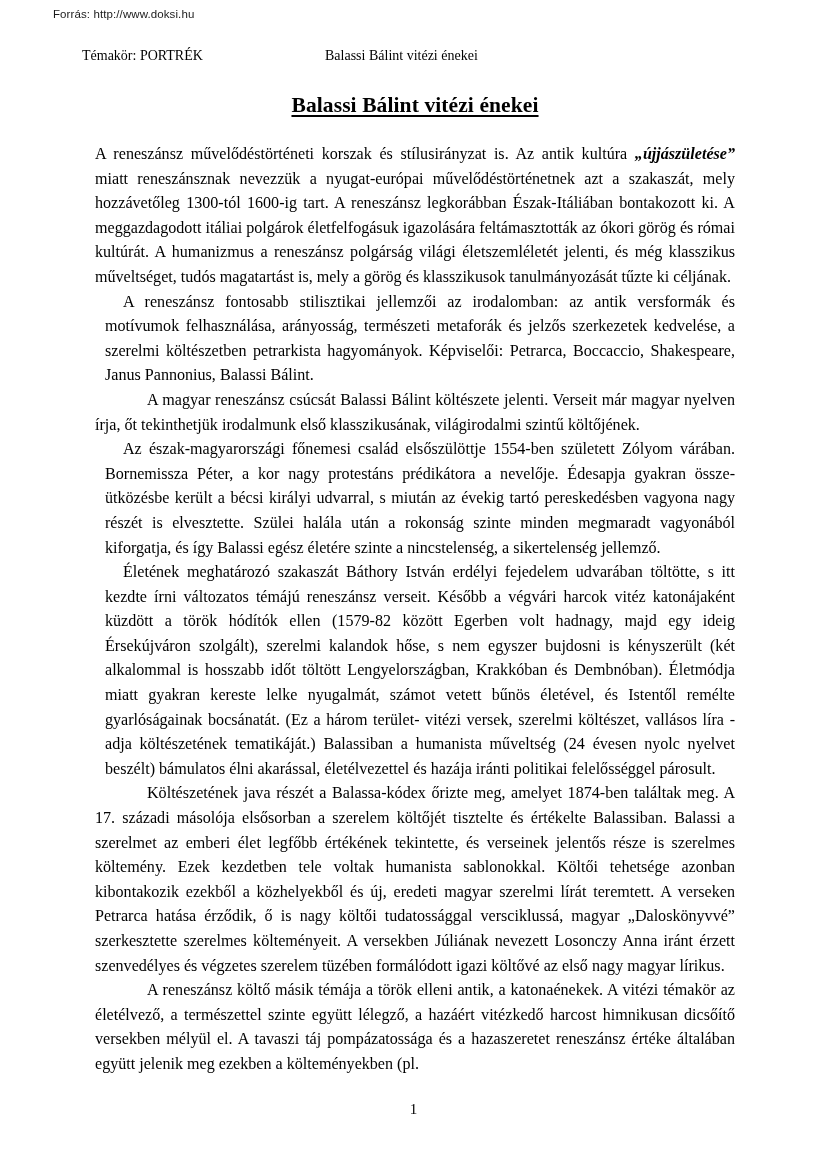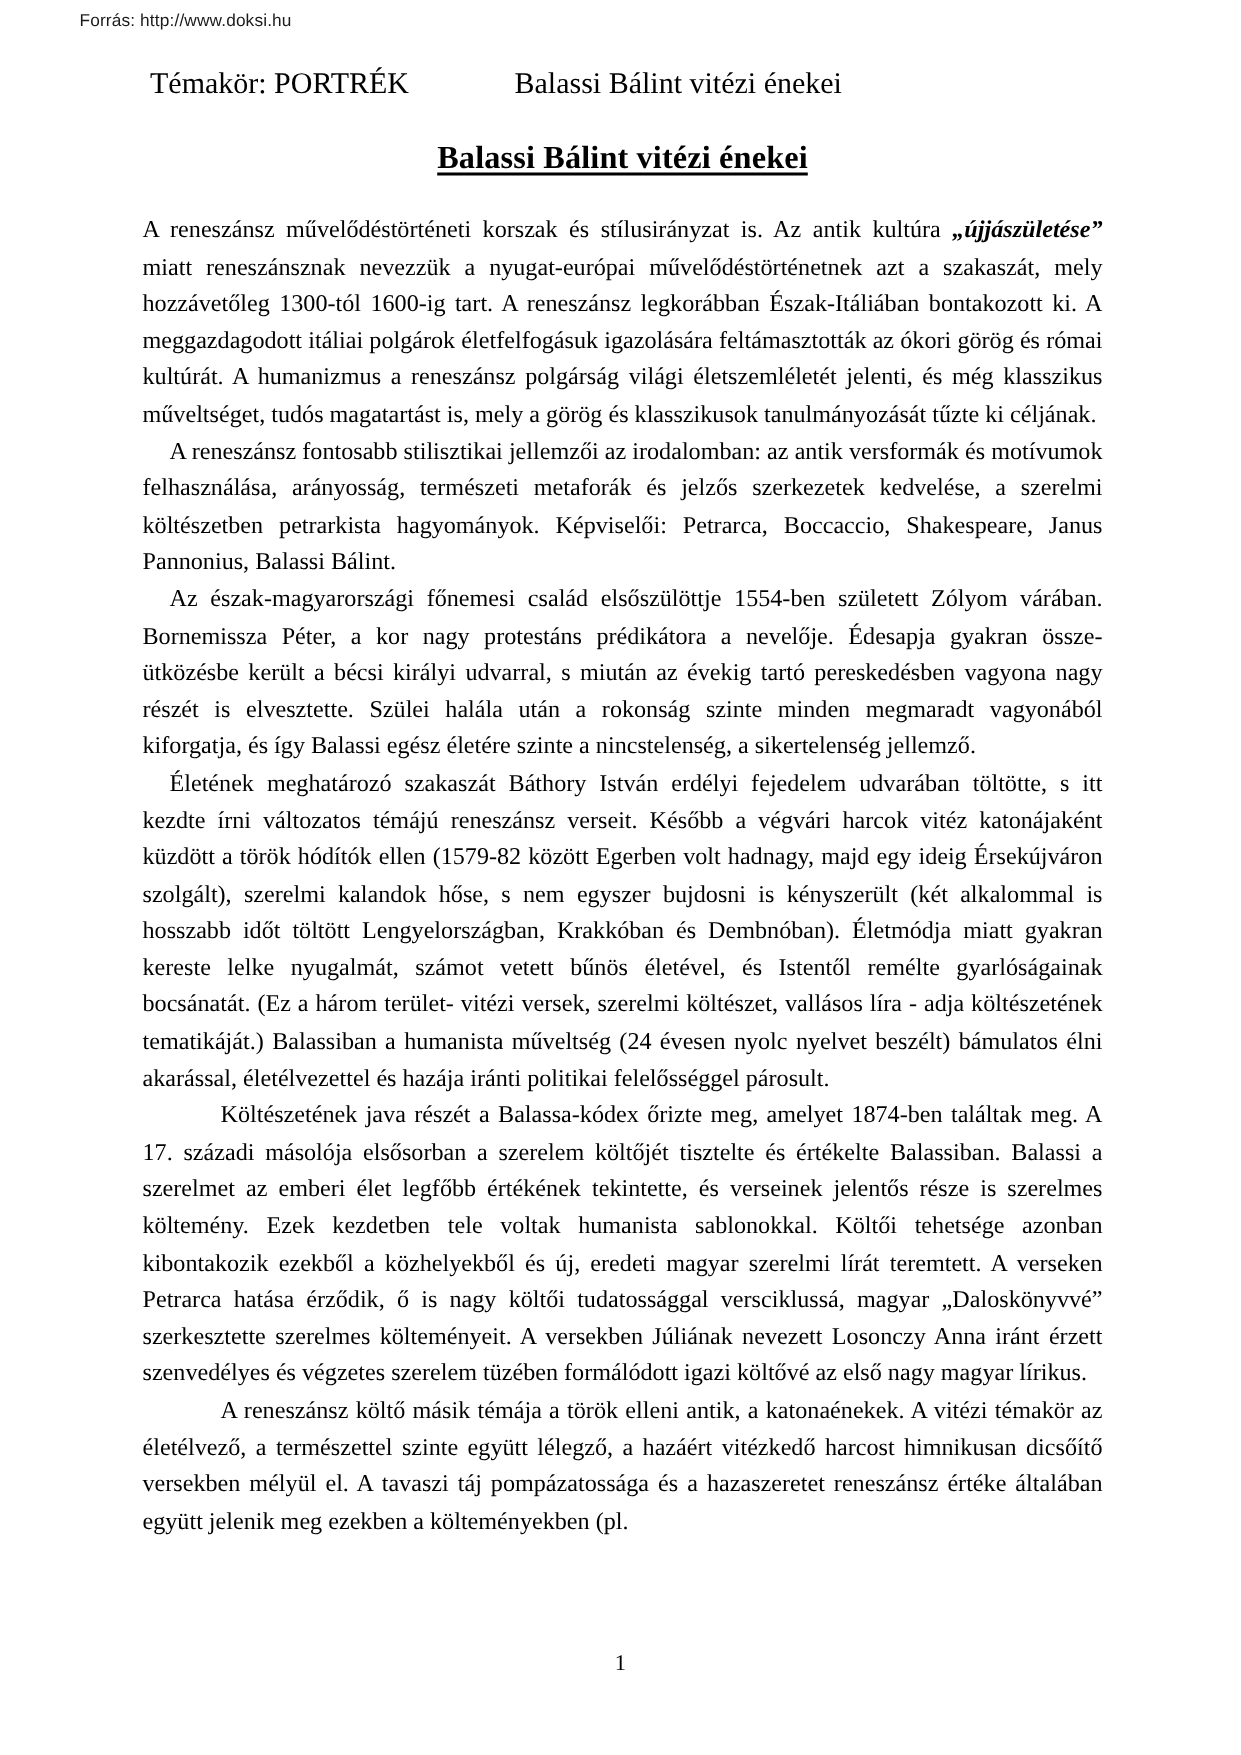--- a/index.html
+++ b/index.html
@@ -34,23 +34,23 @@
     color: #1a1a1a;
     letter-spacing: 0.1px;
     white-space: nowrap;
     margin-left: 44px;
   }
 
   
   .doc-header {
     position: absolute;
     top: 47px;
-    left: 100px;
+    left: 82px;
     width: 640px;
-    font-size: 20px;
+    font-size: 14px;
     line-height: 18px;
     display: flex;
     justify-content: center;
   }
   .doc-header .hdr-left {
     width: 243px;
     flex: 0 0 243px;
   }
   .doc-header .hdr-center {
     flex: 1 1 auto;
@@ -76,21 +76,21 @@
   }
 
   p.para {
     font-size: 16.1px;
     line-height: 24.6px;
     margin: 0;
     text-align: justify;
     text-justify: inter-word;
     hyphens: none;
   }
-  p.indent-sm { text-indent: 18px; }
+  p.indent-sm { text-indent: 18px; margin-left: 10px; }
   p.indent-lg { text-indent: 52px; }
   p.indent-none { text-indent: 0; }
 
   b, .b { font-weight: normal; }
   .bi { font-weight: bold; font-style: italic; }
 
   
   .page-number {
     position: absolute;
     left: 0;
@@ -114,20 +114,21 @@
   </div>
 
   <div class="content">
 
     <h1 class="doc-title">Balassi Bálint vitézi énekei</h1>
 
     <p class="para indent-none"><b>A reneszánsz</b><span> művelődéstörténeti korszak és stílusirányzat is. Az antik kultúra </span><span class="bi">„újjászületése”</span><span> miatt reneszánsznak nevezzük a nyugat-európai művelődéstörténetnek azt a szakaszát, mely hozzávetőleg 1300-tól 1600-ig tart. A reneszánsz legkorábban Észak-Itáliában bontakozott ki. A meggazdagodott itáliai polgárok életfelfogásuk igazolására feltámasztották az ókori görög és római kultúrát. A humanizmus a reneszánsz polgárság világi életszemléletét jelenti, és még klasszikus műveltséget, tudós magatartást is, mely a görög és klasszikusok tanulmányozását tűzte ki céljának.</span></p>
 
     <p class="para indent-sm"><b>A reneszánsz fontosabb stilisztikai jellemzői az irodalomban</b><span>: az antik versformák és motívumok felhasználása, arányosság, természeti metaforák és jelzős szerkezetek kedvelése, a szerelmi költészetben petrarkista hagyományok. </span><b>Képviselői: Petrarca, Boccaccio, Shakespeare, Janus Pannonius, Balassi Bálint.</b></p>
 
+    <p class="para indent-lg"><b>A magyar reneszánsz csúcsát Balassi Bálint költészete jelenti. Verseit már magyar nyelven írja, őt tekinthetjük irodalmunk első klasszikusának, világirodalmi szintű költőjének.</b></p>
 
     <p class="para indent-sm"><span>Az észak-magyarországi főnemesi család elsőszülöttje 1554-ben született Zólyom várában. Bornemissza Péter, a kor nagy protestáns prédikátora a nevelője. Édesapja gyakran össze-ütközésbe került a bécsi királyi udvarral, s miután az évekig tartó pereskedésben vagyona nagy részét is elvesztette. Szülei halála után a rokonság szinte minden megmaradt vagyonából kiforgatja, és így Balassi egész életére szinte a nincstelenség, a sikertelenség jellemző.</span></p>
 
     <p class="para indent-sm"><span>Életének meghatározó szakaszát Báthory István erdélyi fejedelem udvarában töltötte, s itt kezdte írni változatos témájú reneszánsz verseit. Később a végvári harcok vitéz katonájaként küzdött a török hódítók ellen (1579-82 között Egerben volt hadnagy, majd egy ideig Érsekújváron szolgált), szerelmi kalandok hőse, s nem egyszer bujdosni is kényszerült (két alkalommal is hosszabb időt töltött Lengyelországban, Krakkóban és Dembnóban). Életmódja miatt gyakran kereste lelke nyugalmát, számot vetett bűnös életével, és Istentől remélte gyarlóságainak bocsánatát. (Ez a három terület- vitézi versek, szerelmi költészet, vallásos líra - adja költészetének tematikáját.) Balassiban a humanista műveltség (24 évesen nyolc nyelvet beszélt) bámulatos élni akarással, életélvezettel és hazája iránti politikai felelősséggel párosult.</span></p>
 
 
     <p class="para indent-lg"><b>Költészetének java részét a Balassa-kódex őrizte meg, amelyet 1874-ben találtak meg</b><span>. A 17. századi másolója elsősorban a szerelem költőjét tisztelte és értékelte Balassiban. </span><b>Balassi</b><span> a szerelmet az emberi élet legfőbb értékének tekintette, és </span><b>verseinek jelentős része is szerelmes költemény</b><span>. Ezek kezdetben tele voltak humanista sablonokkal. Költői tehetsége azonban kibontakozik ezekből a közhelyekből és új, eredeti magyar szerelmi lírát teremtett. A verseken Petrarca hatása érződik, ő is nagy költői tudatossággal versciklussá, </span><b>magyar „Daloskönyvvé” szerkesztette szerelmes költeményeit. A versekben Júliának nevezett Losonczy Anna iránt érzett szenvedélyes és végzetes szerelem tüzében formálódott igazi költővé az első nagy magyar lírikus.</b></p>
 
     <p class="para indent-lg"><b>A reneszánsz költő másik témája a török elleni antik, a katonaénekek.</b><span> A vitézi témakör az életélvező, a természettel szinte együtt lélegző, a hazáért vitézkedő harcost himnikusan dicsőítő versekben mélyül el. A </span><b>tavaszi táj pompázatossága és a hazaszeretet reneszánsz értéke általában együtt jelenik meg ezekben a költeményekben (pl. </b></p>
 

